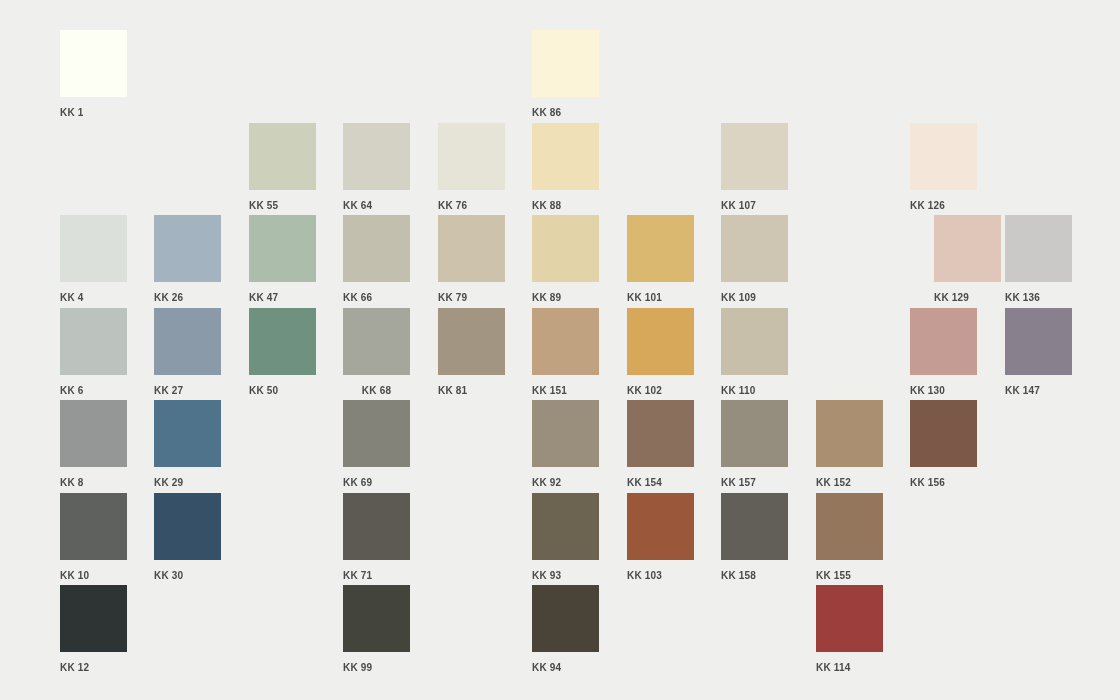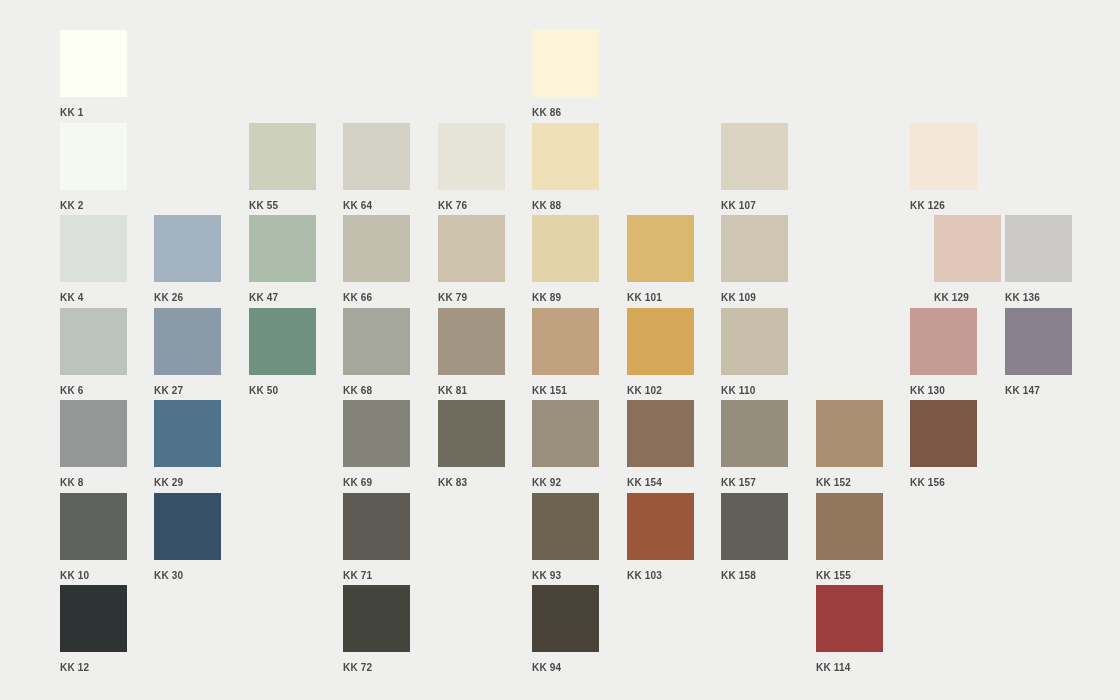--- a/index.html
+++ b/index.html
@@ -44,24 +44,20 @@
 
 <div id="palette-grid">
     <div class="swatch-cell" style="left: 60px; top: 30px;">
       <span class="swatch-chip" title="KK 1" style="background: rgb(253, 255, 245); width: 67px; height: 67px;"></span>
       <span class="swatch-label" style="color: rgb(74, 74, 74);">KK 1</span>
     </div>
     <div class="swatch-cell" style="left: 532px; top: 30px;">
       <span class="swatch-chip" title="KK 86" style="background: rgb(252, 244, 216); width: 67px; height: 67px;"></span>
       <span class="swatch-label" style="color: rgb(74, 74, 74);">KK 86</span>
     </div>
-    <div class="swatch-cell" style="left: 60px; top: 123px;">
-      <span class="swatch-chip" title="KK 2" style="background: rgb(244, 249, 242); width: 67px; height: 67px;"></span>
-      <span class="swatch-label" style="color: rgb(74, 74, 74);">KK 2</span>
-    </div>
     <div class="swatch-cell" style="left: 249px; top: 123px;">
       <span class="swatch-chip" title="KK 55" style="background: rgb(205, 208, 186); width: 67px; height: 67px;"></span>
       <span class="swatch-label" style="color: rgb(74, 74, 74);">KK 55</span>
     </div>
     <div class="swatch-cell" style="left: 343px; top: 123px;">
       <span class="swatch-chip" title="KK 64" style="background: rgb(212, 210, 196); width: 67px; height: 67px;"></span>
       <span class="swatch-label" style="color: rgb(74, 74, 74);">KK 64</span>
     </div>
     <div class="swatch-cell" style="left: 438px; top: 123px;">
       <span class="swatch-chip" title="KK 76" style="background: rgb(230, 228, 214); width: 67px; height: 67px;"></span>
@@ -126,21 +122,21 @@
     <div class="swatch-cell" style="left: 154px; top: 308px;">
       <span class="swatch-chip" title="KK 27" style="background: rgb(139, 154, 168); width: 67px; height: 67px;"></span>
       <span class="swatch-label" style="color: rgb(74, 74, 74);">KK 27</span>
     </div>
     <div class="swatch-cell" style="left: 249px; top: 308px;">
       <span class="swatch-chip" title="KK 50" style="background: rgb(111, 145, 128); width: 67px; height: 67px;"></span>
       <span class="swatch-label" style="color: rgb(74, 74, 74);">KK 50</span>
     </div>
     <div class="swatch-cell" style="left: 343px; top: 308px;">
       <span class="swatch-chip" title="KK 68" style="background: rgb(165, 167, 156); width: 67px; height: 67px;"></span>
-      <span class="swatch-label" style="color: rgb(74, 74, 74);">KK 68</span>
+      <span class="swatch-label" style="color: rgb(74, 74, 74); text-align: center;">KK 68</span>
     </div>
     <div class="swatch-cell" style="left: 438px; top: 308px;">
       <span class="swatch-chip" title="KK 81" style="background: rgb(162, 150, 130); width: 67px; height: 67px;"></span>
       <span class="swatch-label" style="color: rgb(74, 74, 74);">KK 81</span>
     </div>
     <div class="swatch-cell" style="left: 532px; top: 308px;">
       <span class="swatch-chip" title="KK 151" style="background: rgb(192, 162, 129); width: 67px; height: 67px;"></span>
       <span class="swatch-label" style="color: rgb(74, 74, 74);">KK 151</span>
     </div>
     <div class="swatch-cell" style="left: 627px; top: 308px;">
@@ -164,24 +160,20 @@
       <span class="swatch-label" style="color: rgb(74, 74, 74);">KK 8</span>
     </div>
     <div class="swatch-cell" style="left: 154px; top: 400px;">
       <span class="swatch-chip" title="KK 29" style="background: rgb(80, 115, 140); width: 67px; height: 67px;"></span>
       <span class="swatch-label" style="color: rgb(74, 74, 74);">KK 29</span>
     </div>
     <div class="swatch-cell" style="left: 343px; top: 400px;">
       <span class="swatch-chip" title="KK 69" style="background: rgb(131, 131, 122); width: 67px; height: 67px;"></span>
       <span class="swatch-label" style="color: rgb(74, 74, 74);">KK 69</span>
     </div>
-    <div class="swatch-cell" style="left: 438px; top: 400px;">
-      <span class="swatch-chip" title="KK 83" style="background: rgb(111, 108, 94); width: 67px; height: 67px;"></span>
-      <span class="swatch-label" style="color: rgb(74, 74, 74);">KK 83</span>
-    </div>
     <div class="swatch-cell" style="left: 532px; top: 400px;">
       <span class="swatch-chip" title="KK 92" style="background: rgb(153, 143, 124); width: 67px; height: 67px;"></span>
       <span class="swatch-label" style="color: rgb(74, 74, 74);">KK 92</span>
     </div>
     <div class="swatch-cell" style="left: 627px; top: 400px;">
       <span class="swatch-chip" title="KK 154" style="background: rgb(139, 111, 93); width: 67px; height: 67px;"></span>
       <span class="swatch-label" style="color: rgb(74, 74, 74);">KK 154</span>
     </div>
     <div class="swatch-cell" style="left: 721px; top: 400px;">
       <span class="swatch-chip" title="KK 157" style="background: rgb(149, 141, 125); width: 67px; height: 67px;"></span>
@@ -222,21 +214,21 @@
     <div class="swatch-cell" style="left: 816px; top: 493px;">
       <span class="swatch-chip" title="KK 155" style="background: rgb(147, 118, 91); width: 67px; height: 67px;"></span>
       <span class="swatch-label" style="color: rgb(74, 74, 74);">KK 155</span>
     </div>
     <div class="swatch-cell" style="left: 60px; top: 585px;">
       <span class="swatch-chip" title="KK 12" style="background: rgb(46, 52, 51); width: 67px; height: 67px;"></span>
       <span class="swatch-label" style="color: rgb(74, 74, 74);">KK 12</span>
     </div>
     <div class="swatch-cell" style="left: 343px; top: 585px;">
       <span class="swatch-chip" title="KK 72" style="background: rgb(67, 69, 60); width: 67px; height: 67px;"></span>
-      <span class="swatch-label" style="color: rgb(74, 74, 74);">KK 72</span>
+      <span class="swatch-label" style="color: rgb(74, 74, 74);">KK 99</span>
     </div>
     <div class="swatch-cell" style="left: 532px; top: 585px;">
       <span class="swatch-chip" title="KK 94" style="background: rgb(74, 67, 55); width: 67px; height: 67px;"></span>
       <span class="swatch-label" style="color: rgb(74, 74, 74);">KK 94</span>
     </div>
     <div class="swatch-cell" style="left: 816px; top: 585px;">
       <span class="swatch-chip" title="KK 114" style="background: rgb(156, 63, 60); width: 67px; height: 67px;"></span>
       <span class="swatch-label" style="color: rgb(74, 74, 74);">KK 114</span>
     </div>
   </div>

